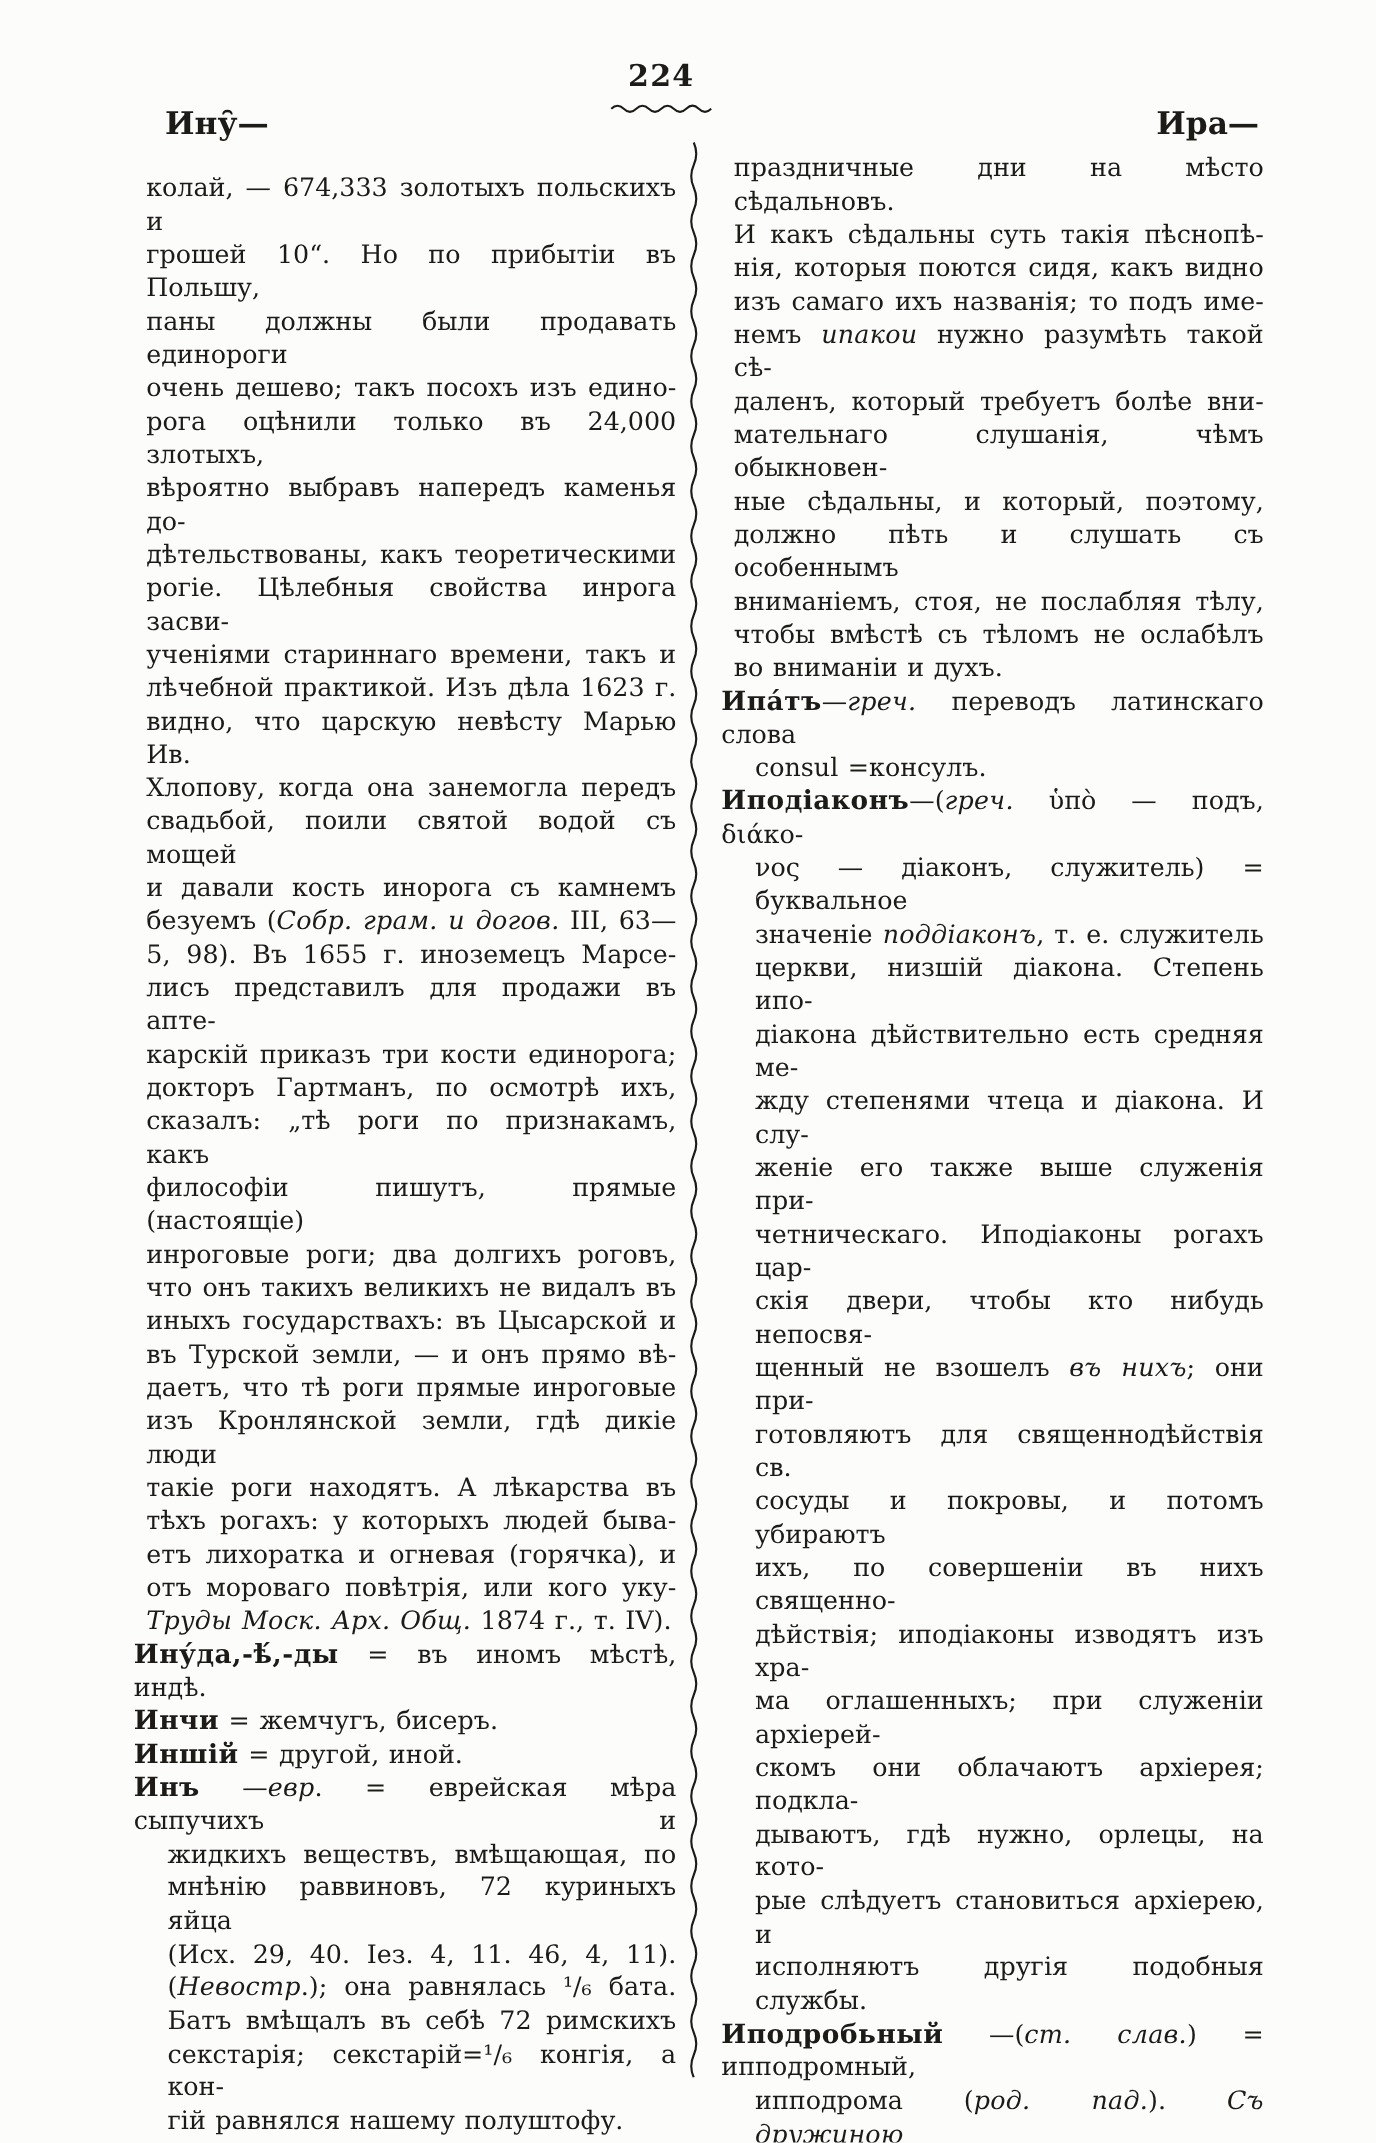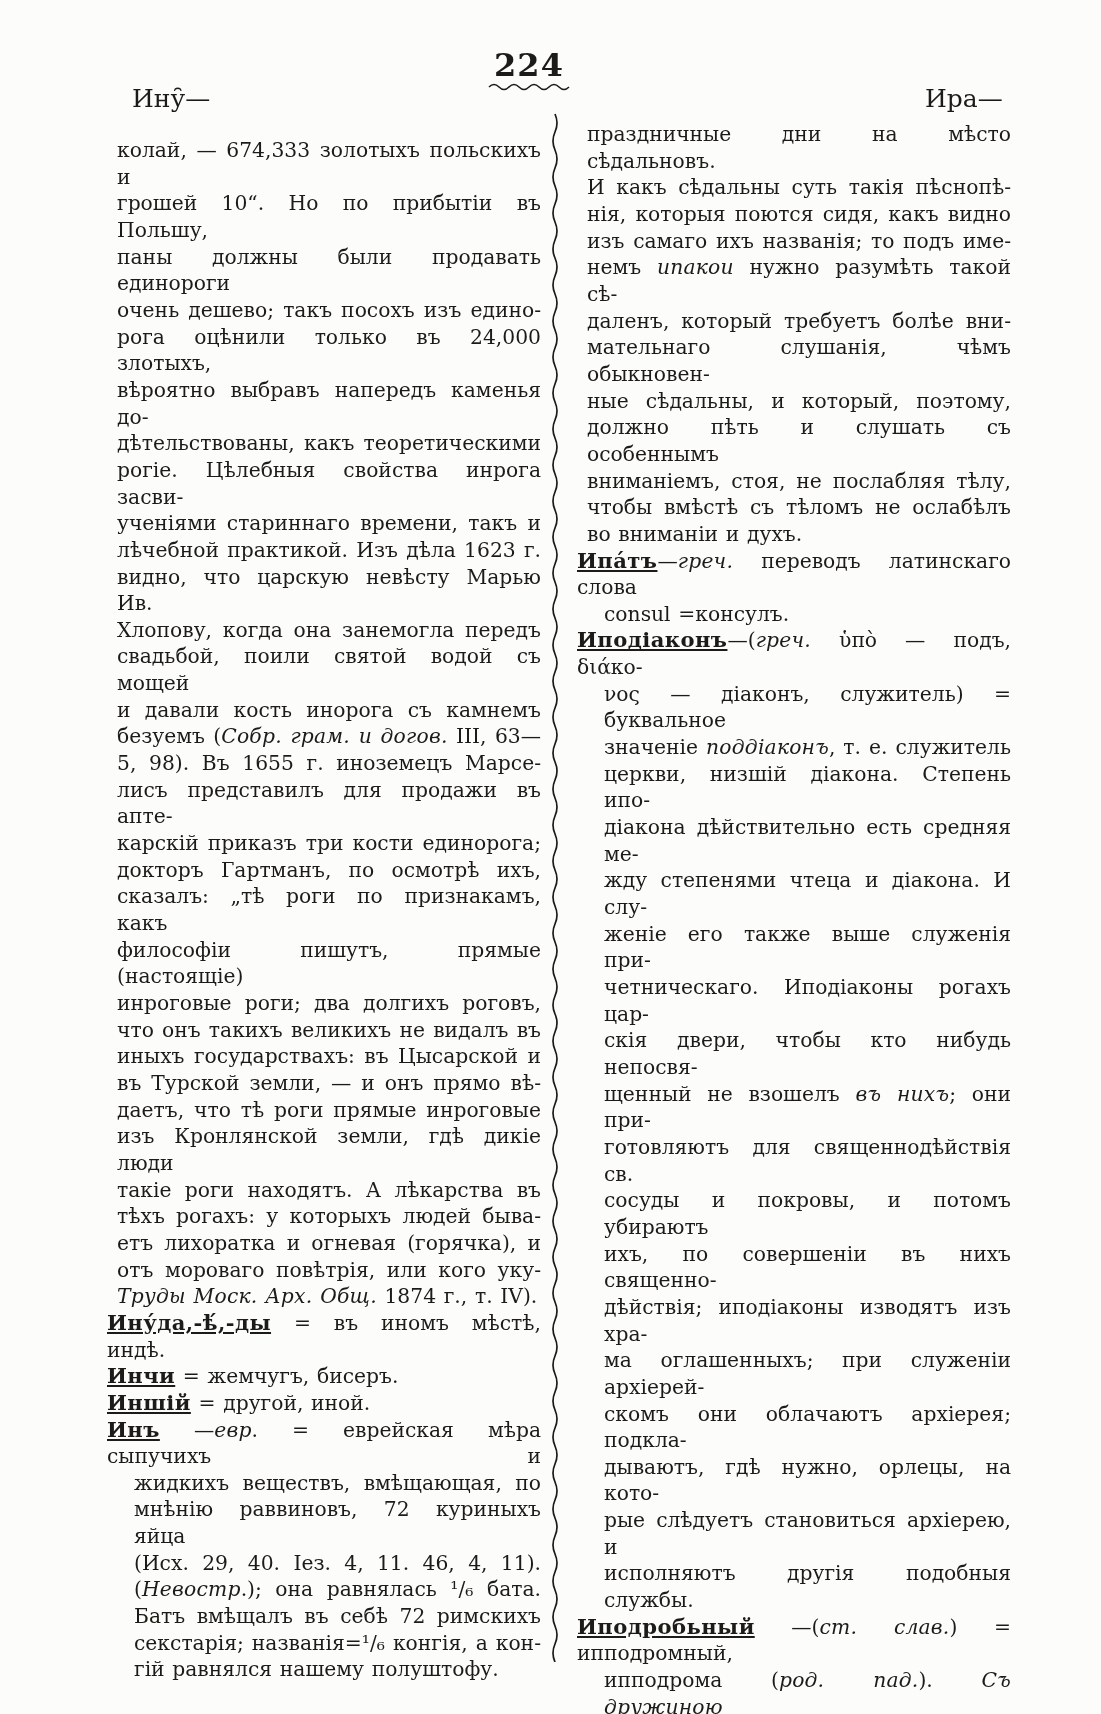--- a/index.html
+++ b/index.html
@@ -5,43 +5,43 @@
   :root { --ink:#1c1b18; --paper:#fcfcfa; }
   html,body { margin:0; padding:0; }
   body {
     width:1101px; height:1714px; position:relative;
     background:var(--paper); color:var(--ink);
     font-family:"DejaVu Serif","Liberation Serif",serif;
     overflow:hidden;
   }
   .page-number {
     position:absolute; top:46px; left:0; width:1058px; text-align:center;
-    font-size:32px; font-weight:bold; letter-spacing:1px;
+    font-size:24px; font-weight:bold; letter-spacing:1px;
   }
   .squiggle { position:absolute; top:82px; left:487px; }
-  .running-head { position:absolute; top:84px; font-size:25px; font-weight:normal; }
+  .running-head { position:absolute; top:84px; font-size:25px; font-weight:bold; }
   .running-head.left { left:132px; }
   .running-head.right { left:925px; }
   .col {
     position:absolute; top:121px; width:434px;
     font-size:20.3px; line-height:26.65px;
   }
   .col.left { left:107px; }
   .col.right { left:577px; }
   .para { margin:0; }
   .line {
     text-align:justify; text-align-last:justify;
     word-spacing:0.06em;
   }
   .line.last { text-align-last:left; }
   .cont .line { padding-left:10px; }
   .cont .line.first { padding-left:10px;margin-top:16px; }
   .entry .line { padding-left:27px; }
   .entry .line.first { padding-left:0; }
-  .hw { font-weight:bold; font-size:1.04em; letter-spacing:0.02em;text-decoration:underline; }
+  .hw { font-weight:bold; font-size:1.04em; letter-spacing:0.02em; }
   .divider { position:absolute; left:548px; top:112px; }
   i { letter-spacing:0.01em; }
 </style>
 </head>
 <body>
 
 <div class="page-number">224</div>
 
 <svg class="squiggle" width="84" height="10" viewBox="0 0 84 10">
   <path d="M2 5 q5 -5 10 0 t10 0 t10 0 t10 0 t10 0 t10 0 t10 0 t10 0" fill="none" stroke="#1c1b18" stroke-width="1.6"></path>
@@ -98,21 +98,21 @@
     <div class="para entry">
       <div class="line first last"><b class="hw">Иншій</b> = другой, иной.</div>
     </div>
     <div class="para entry">
       <div class="line first"><b class="hw">Инъ</b> —<i>евр</i>. = еврейская мѣра сыпучихъ и</div>
       <div class="line">жидкихъ веществъ, вмѣщающая, по</div>
       <div class="line">мнѣнію раввиновъ, 72 куриныхъ яйца</div>
       <div class="line">(Исх. 29, 40. Іез. 4, 11. 46, 4, 11).</div>
       <div class="line">(<i>Невостр</i>.); она равнялась ¹/₆ бата.</div>
       <div class="line">Батъ вмѣщалъ въ себѣ 72 римскихъ</div>
-      <div class="line">секстарія; названія=¹/₆ конгія, а кон-</div>
+      <div class="line">секстарія; секстарій=¹/₆ конгія, а кон-</div>
       <div class="line last">гій равнялся нашему полуштофу.</div>
     </div>
   </div>
 <div class="col right" id="col1">
     <div class="para cont">
       <div class="line">праздничные дни на мѣсто сѣдальновъ.</div>
       <div class="line">И какъ сѣдальны суть такія пѣснопѣ-</div>
       <div class="line">нія, которыя поются сидя, какъ видно</div>
       <div class="line">изъ самаго ихъ названія; то подъ име-</div>
       <div class="line">немъ <i>ипакои</i> нужно разумѣть такой сѣ-</div>

